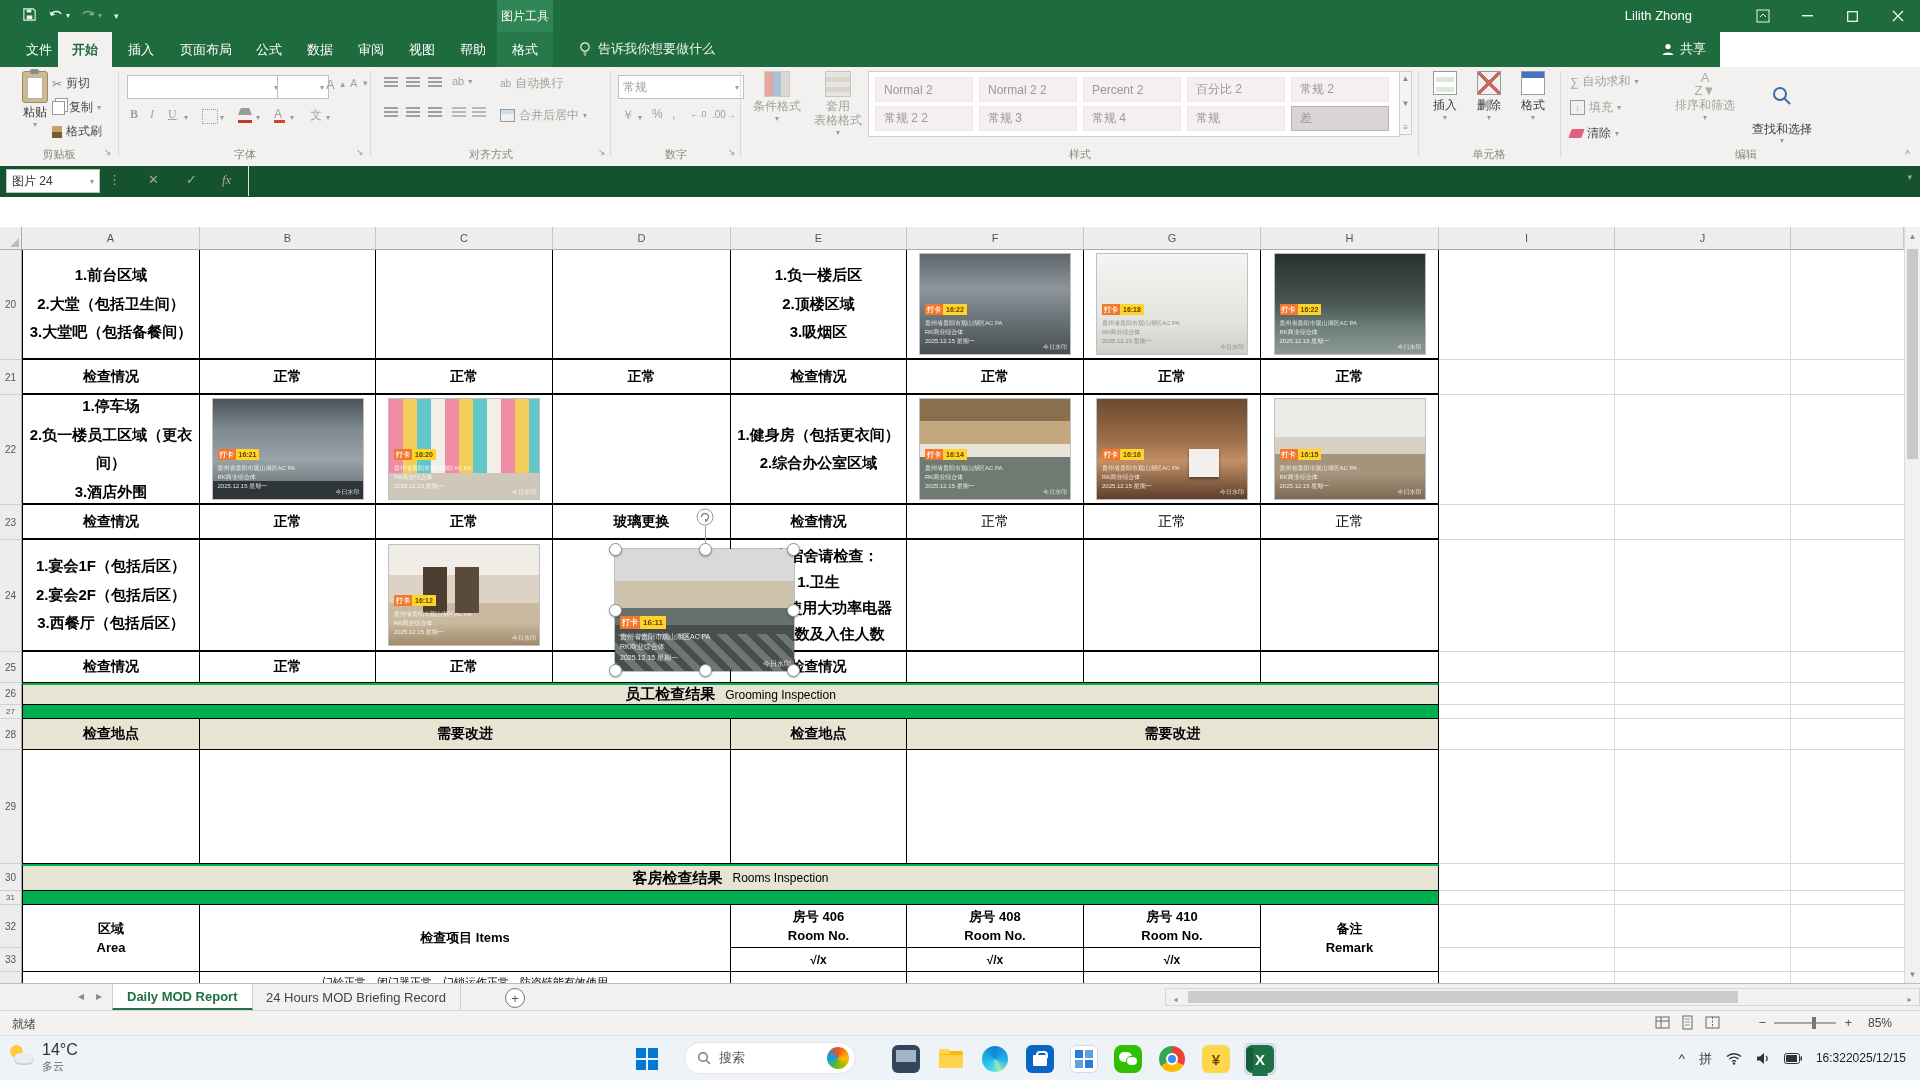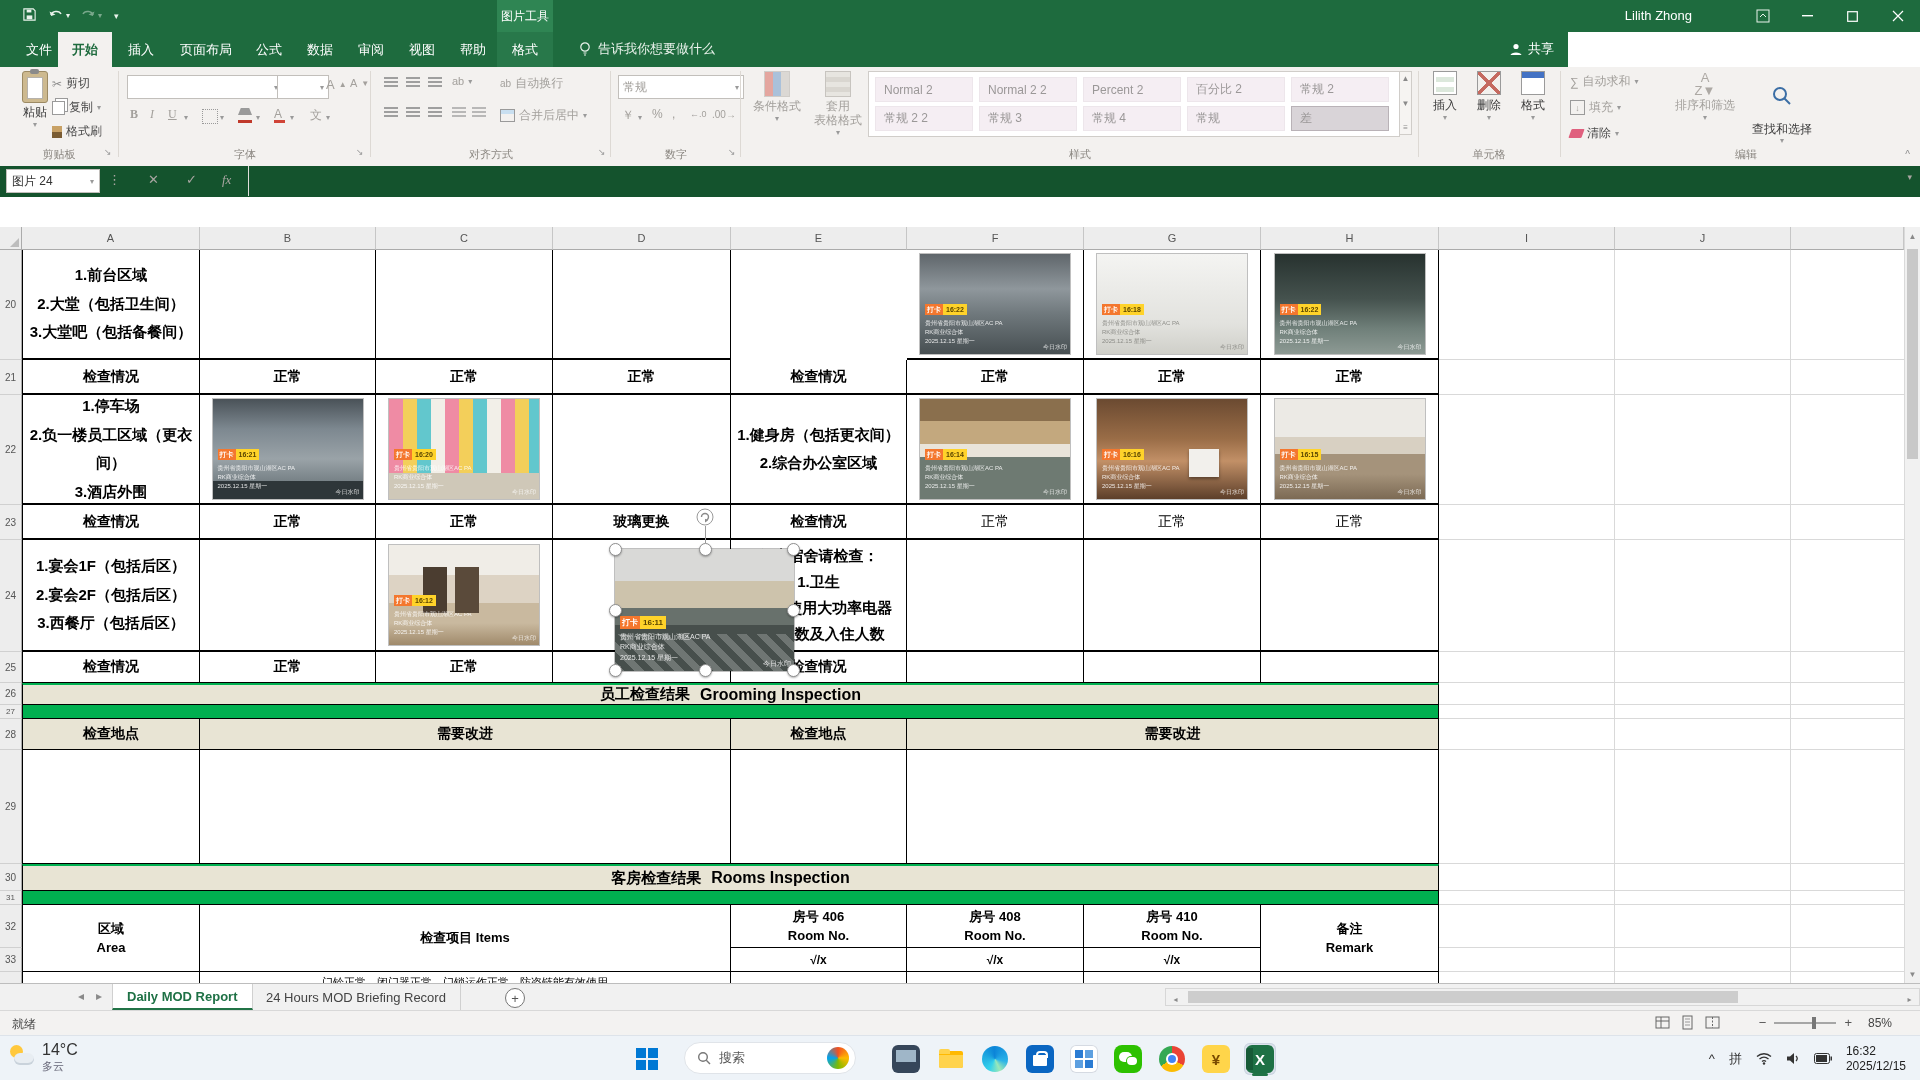--- a/index.html
+++ b/index.html
@@ -8,21 +8,21 @@
   .ab{position:absolute}
   
   .tbar{left:0;top:0;width:1920px;height:32px;background:#1E6B3E;color:#fff}
   .tbar .qi{position:absolute;top:7px;color:#EAF3EC;font-size:13px;line-height:18px}
   .ttl{position:absolute;top:8px;left:0;width:100%;text-align:center;font-size:13px;color:#fff}
   .ctx{position:absolute;left:497px;top:0;width:56px;height:32px;background:#2F8553;color:#fff;
        font-size:12px;display:flex;align-items:center;justify-content:center}
   .uname{position:absolute;top:8px;right:228px;font-size:13px;color:#fff}
   .winbtn{position:absolute;top:0;width:45px;height:32px;display:flex;align-items:center;justify-content:center}
   
-  .trow{left:0;top:32px;width:1568px;height:35px;background:#1E6B3E}
+  .trow{left:0;top:32px;width:1720px;height:35px;background:#1E6B3E}
   .rtab{position:absolute;top:0;height:35px;display:flex;align-items:center;justify-content:center;
         color:#fff;font-size:13px;padding:0 12px}
   .rtab.on{background:#F3F1EF;color:#1E6B3E;font-weight:700}
   .rtab.ctx2{background:#28784A}
   .tellme{position:absolute;top:8px;left:578px;display:flex;align-items:center;gap:6px;color:#E9F2EB;font-size:13px}
   .share{position:absolute;top:8px;right:14px;display:flex;align-items:center;gap:5px;color:#fff;font-size:13px}
   
   .ribbon{left:0;top:67px;width:1920px;height:99px;background:#F3F1EF;border-bottom:1px solid #D5D2CE}
   .glabel{position:absolute;top:80px;font-size:11px;color:#8A8680;text-align:center;transform:translateX(-50%)}
   .dlg{position:absolute;top:80px;font-size:9px;color:#9a9a9a}
@@ -61,21 +61,21 @@
   .rh.sm{font-size:8px}
   .tc{display:flex;flex-direction:column;align-items:center;justify-content:center;border-right:1px solid #000;
       border-bottom:1px solid #000;overflow:hidden;text-align:center;white-space:pre-line;color:#000}
   .bl{border-left:1px solid #000}
   .bb2{border-bottom-width:2px}
   .list{font-size:15px;font-weight:700;line-height:1.9}
   .stat{font-size:14px;font-weight:700}
   .stat.thin{font-weight:400}
   .beige{background:#E8E4D4;border-top:2px solid #00B050;flex-direction:row;gap:10px}
   .beige .t1{font-size:15px;font-weight:700}
-  .beige .t2{font-size:16px;font-weight:700}
+  .beige .t2{font-size:12px;font-weight:400}
   .green{background:#00B050}
   .hdr2{font-size:14px;font-weight:700}
   .room{font-size:13px;font-weight:700;line-height:1.5}
   .vx{font-size:12px;font-weight:700}
   .tiny{font-size:11px;font-weight:400;justify-content:flex-start;padding-top:3px}
   .gh{display:block;border-right:1px solid #D9D9D9;border-bottom:1px solid #D9D9D9}
   .gh.last{border-right:0}
   
   .ph{position:relative;width:150px;height:100px;box-shadow:0 0 0 1px rgba(0,0,0,.25);overflow:hidden;flex:none}
   .chip{position:absolute;left:5px;top:50%;display:flex;height:11px;line-height:11px;font-size:7px;font-weight:700}
@@ -138,21 +138,21 @@
   .tkicon.active::after{content:"";position:absolute;bottom:-1px;left:8px;width:16px;height:3px;background:#217346;border-radius:2px}
   .winlogo{display:grid;grid-template-columns:10px 10px;grid-template-rows:10px 10px;gap:2px}
   .winlogo b{background:#0078D4}
   .spill{position:absolute;left:684px;top:6px;width:172px;height:32px;background:#fff;border:1px solid #E0E4E9;
          border-radius:16px;display:flex;align-items:center;gap:8px;padding:0 6px 0 12px;box-sizing:border-box}
   .spill .stxt{font-size:13px;color:#555;flex:1}
   .bingdot{width:22px;height:22px;border-radius:50%;background:conic-gradient(#f25022,#ffb900,#7fba00,#00a4ef,#f25022)}
   .appsq{width:28px;height:28px;border-radius:6px;position:relative;overflow:hidden}
   .tray{position:absolute;right:0;top:0;height:45px;display:flex;align-items:center;gap:14px;padding-right:14px}
   .trayg{color:#333;font-size:13px}
-  .timeblk{display:flex;flex-direction:column;line-height:1.25}
+  .timeblk{display:flex;flex-direction:row;line-height:1.25}
   .timeblk span{font-size:12px;color:#222}
   svg{display:block}
 </style>
 </head>
 <body>
 
 <div id="root">
 
   <div class="ab tbar">
     <span class="qi" style="left:22px">
@@ -447,20 +447,23 @@
     <div class="rh" style="grid-area:14/1">32</div>
     <div class="rh" style="grid-area:15/1">33</div>
     <div class="rh" style="grid-area:16/1"></div>
 
     <div class="tc bl list bb2" style="grid-area:2/2">1.前台区域
 2.大堂（包括卫生间）
 3.大堂吧（包括备餐间）</div>
     <div class="tc bb2" style="grid-area:2/3"></div>
     <div class="tc bb2" style="grid-area:2/4"></div>
     <div class="tc bb2" style="grid-area:2/5"></div>
+    <div class="tc list bb2" style="grid-area:2/6">1.负一楼后区
+2.顶楼区域
+3.吸烟区</div>
     <div class="tc bb2" style="grid-area:2/7">
       <div class="ph g-garage">
         <span class="chip"><i class="cl" style="font-style:normal">打卡</i><i class="cr" style="font-style:normal">16:22</i></span>
         <span class="wm"><i>贵州省贵阳市观山湖区AC PA</i><i>RK商业综合体</i><i>2025.12.15 星期一</i></span>
         <span class="brand">今日水印</span>
       </div>
     </div>
     <div class="tc bb2" style="grid-area:2/8">
       <div class="ph g-white">
         <span class="chip"><i class="cl" style="font-style:normal">打卡</i><i class="cr" style="font-style:normal">16:18</i></span>

